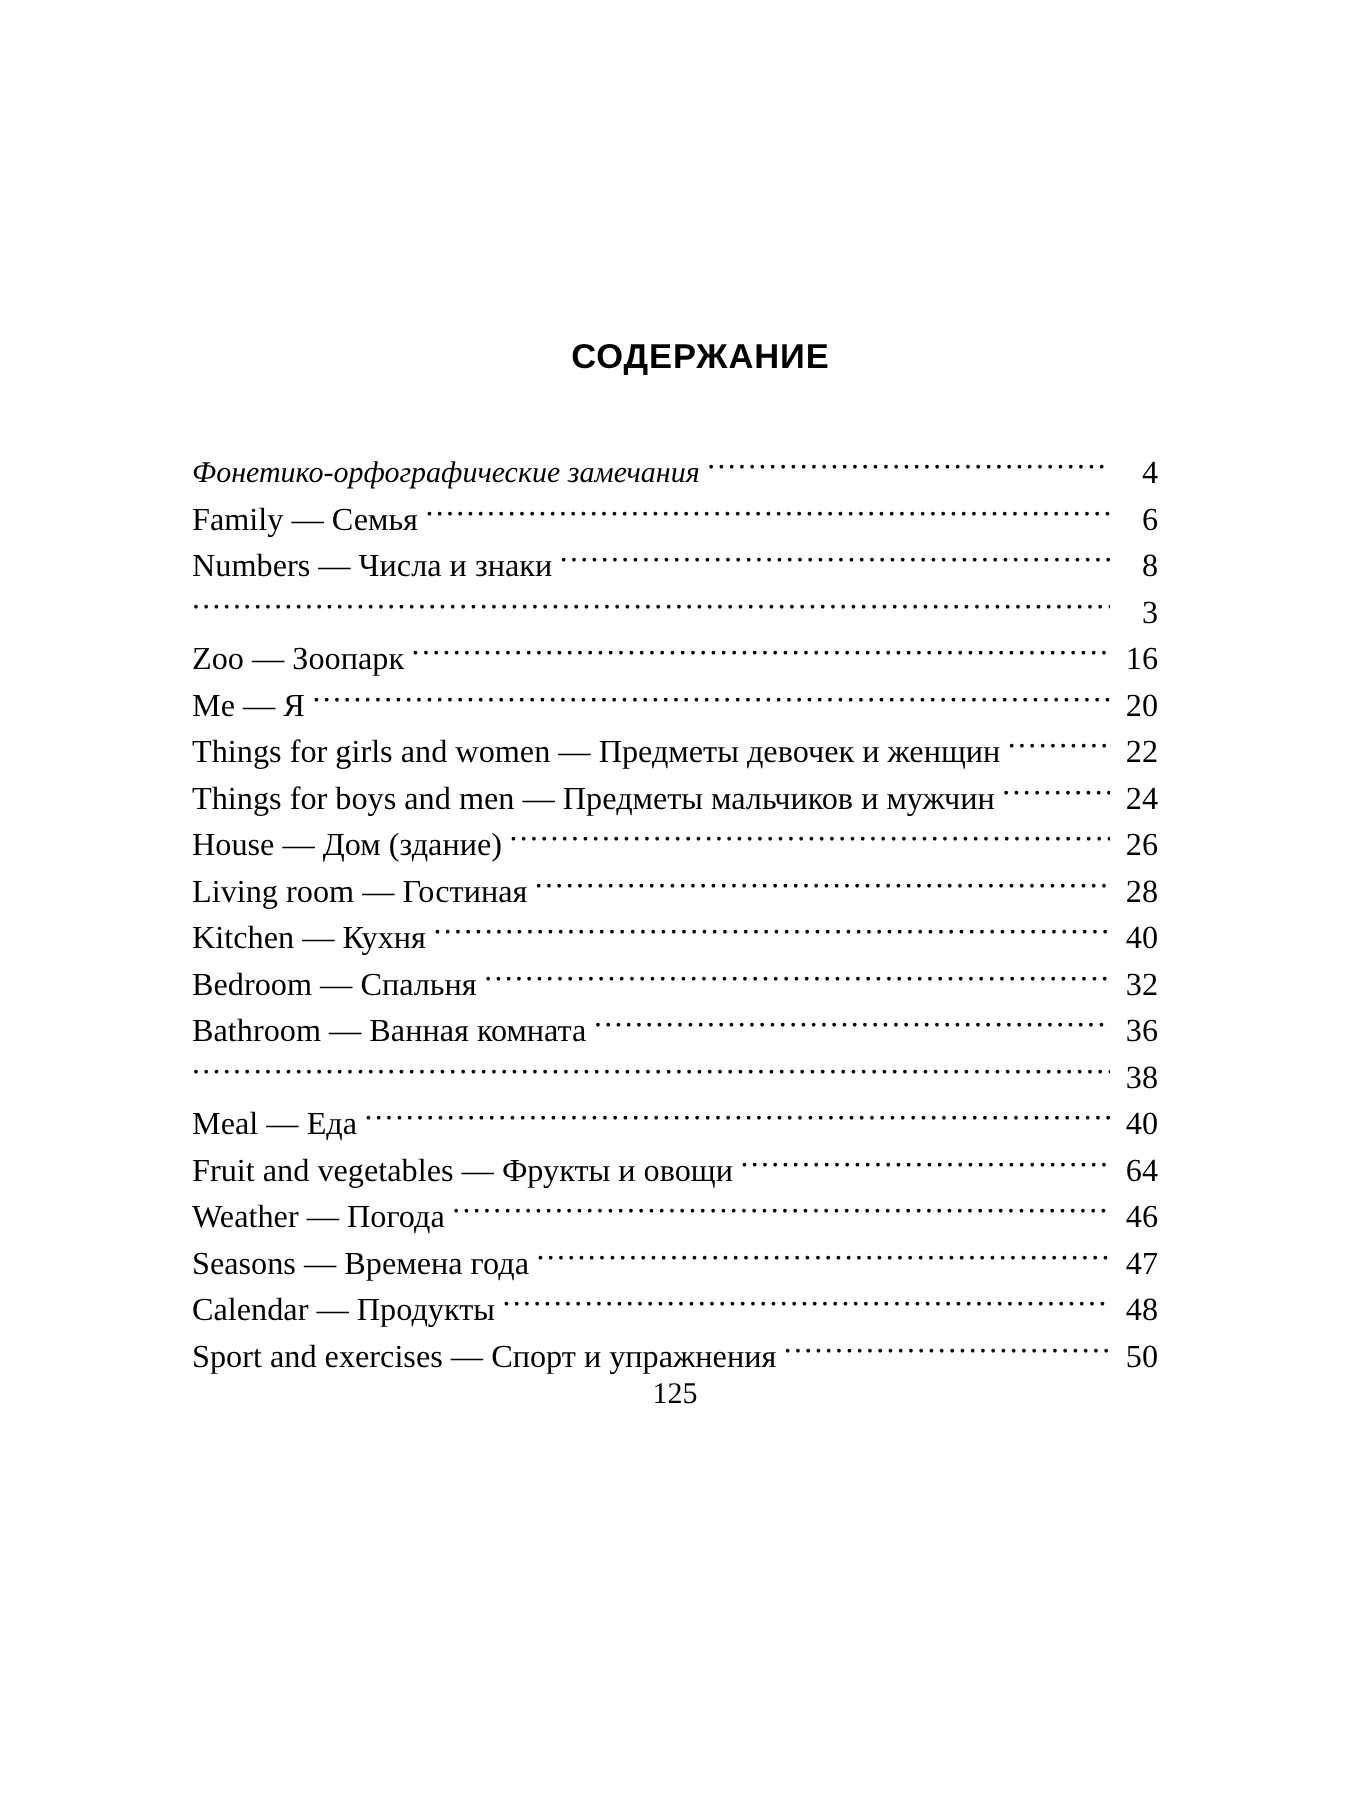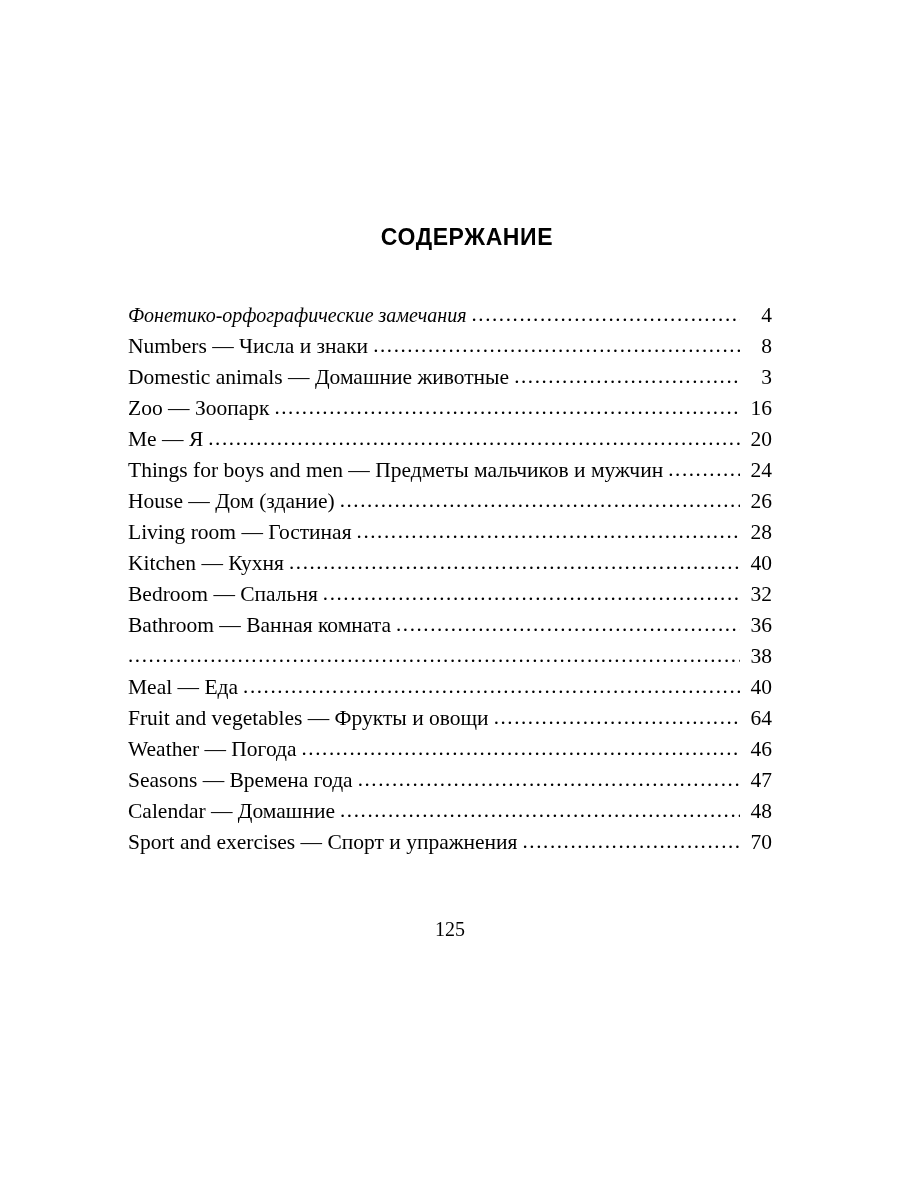--- a/index.html
+++ b/index.html
@@ -33,21 +33,21 @@
     color: #000;
   }
   .toc-list {
     position: absolute;
     top: 300px;
     left: 128px;
     width: 644px;
   }
   .toc-entry {
     display: flex;
-    align-items: flex-end;
+    align-items: flex-start;
     font-size: 21.5px;
     line-height: 30px;
     margin-bottom: 1px;
     white-space: nowrap;
   }
   .toc-entry.intro .entry-label {
     font-style: italic;
     font-size: 20px;
   }
   .entry-label {
@@ -95,40 +95,49 @@
 
   <div class="toc-title">СОДЕРЖАНИЕ</div>
 
   <div class="toc-list">
       <div class="toc-entry intro">
         <span class="entry-label">Фонетико-орфографические замечания</span>
         <span class="entry-dots"></span>
         <span class="entry-page">4</span>
       </div>
       <div class="toc-entry">
+        <span class="entry-label">Family — Семья</span>
+        <span class="entry-dots"></span>
+        <span class="entry-page">6</span>
+      </div>
+      <div class="toc-entry">
         <span class="entry-label">Numbers — Числа и знаки</span>
         <span class="entry-dots"></span>
         <span class="entry-page">8</span>
       </div>
       <div class="toc-entry">
-        <span class="entry-label">Domestic animals — Домашние животные</span>
         <span class="entry-dots"></span>
         <span class="entry-page">3</span>
       </div>
       <div class="toc-entry">
         <span class="entry-label">Zoo — Зоопарк</span>
         <span class="entry-dots"></span>
         <span class="entry-page">16</span>
       </div>
       <div class="toc-entry">
         <span class="entry-label">Me — Я</span>
         <span class="entry-dots"></span>
         <span class="entry-page">20</span>
       </div>
       <div class="toc-entry">
+        <span class="entry-label">Things for girls and women — Предметы девочек и женщин</span>
+        <span class="entry-dots"></span>
+        <span class="entry-page">22</span>
+      </div>
+      <div class="toc-entry">
         <span class="entry-label">Things for boys and men — Предметы мальчиков и мужчин</span>
         <span class="entry-dots"></span>
         <span class="entry-page">24</span>
       </div>
       <div class="toc-entry">
         <span class="entry-label">House — Дом (здание)</span>
         <span class="entry-dots"></span>
         <span class="entry-page">26</span>
       </div>
       <div class="toc-entry">
@@ -169,26 +178,26 @@
         <span class="entry-label">Weather — Погода</span>
         <span class="entry-dots"></span>
         <span class="entry-page">46</span>
       </div>
       <div class="toc-entry">
         <span class="entry-label">Seasons — Времена года</span>
         <span class="entry-dots"></span>
         <span class="entry-page">47</span>
       </div>
       <div class="toc-entry">
-        <span class="entry-label">Calendar — Домашние</span>
+        <span class="entry-label">Calendar — Продукты</span>
         <span class="entry-dots"></span>
         <span class="entry-page">48</span>
       </div>
       <div class="toc-entry">
         <span class="entry-label">Sport and exercises — Спорт и упражнения</span>
         <span class="entry-dots"></span>
-        <span class="entry-page">70</span>
+        <span class="entry-page">50</span>
       </div>
     </div>
 
   <div class="folio">125</div>
 
 </div>
 
 </body></html>

